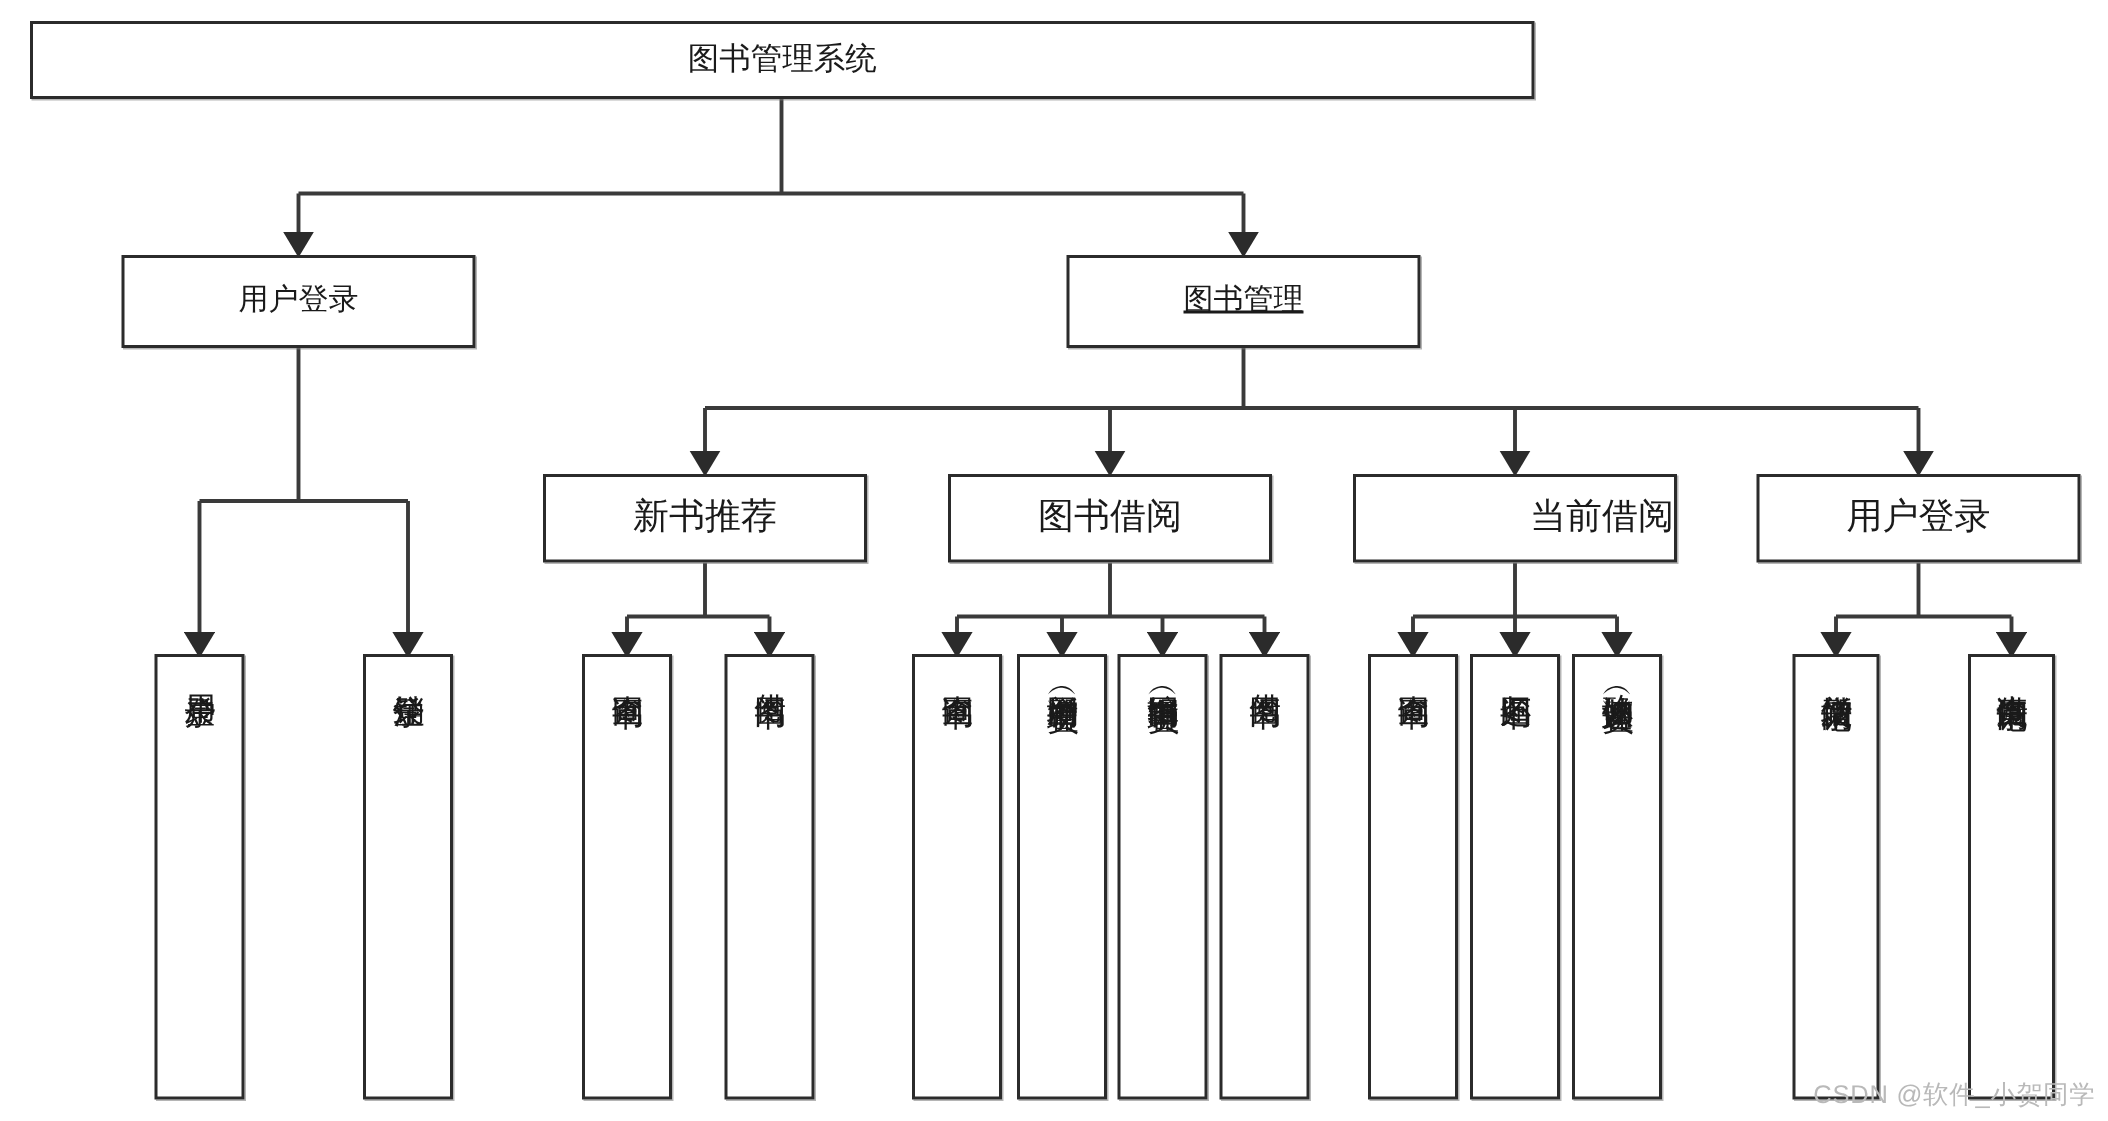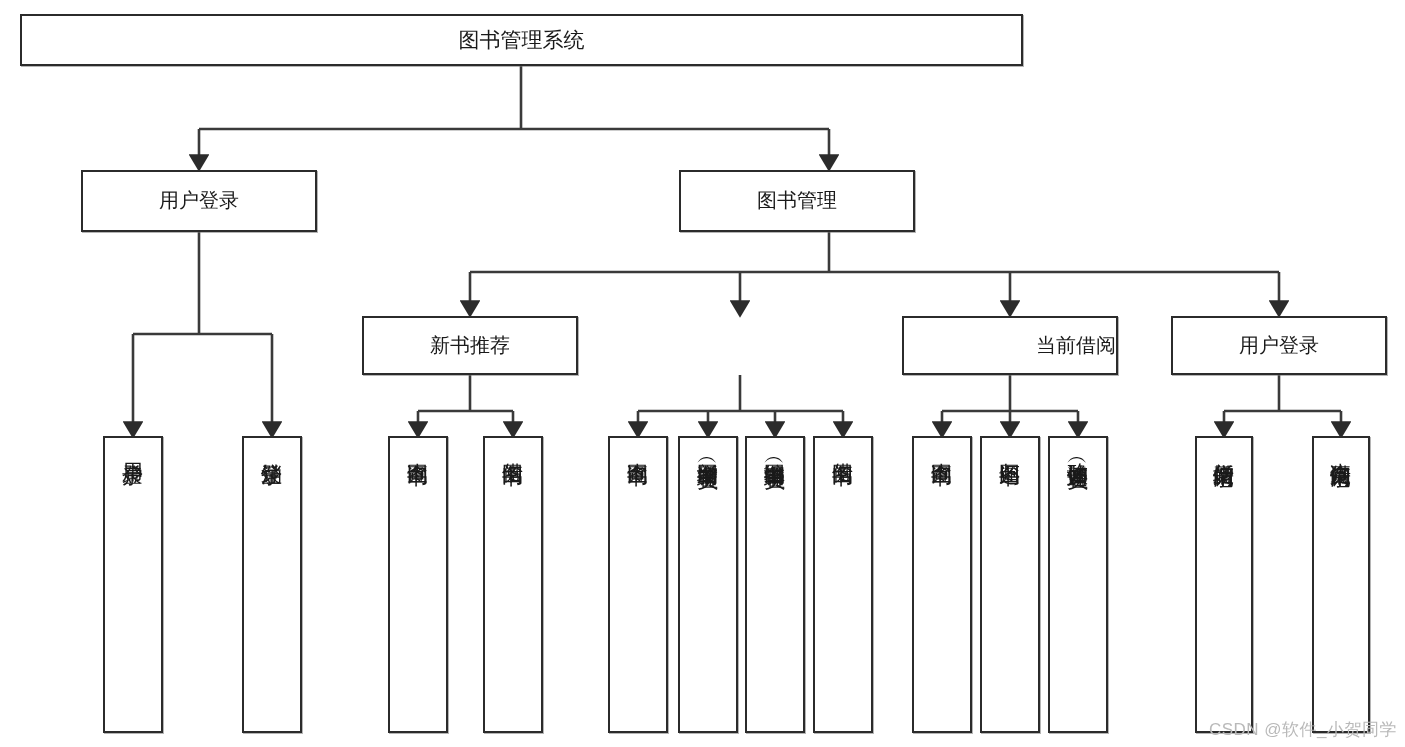--- a/index.html
+++ b/index.html
@@ -38,21 +38,21 @@
     box-shadow: 1px 1px 0 rgba(120,120,120,0.55);
   }
   .node .label {
     display: block;
     text-align: center;
     line-height: 1.18;
     white-space: nowrap;
   }
   .node.root .label { font-size: 21px; }
   .node.level2 .label { font-size: 20px; }
-  .node.level3 .label { font-size: 20px; }
+  .node.level3 .label { font-size: 24px; }
 
   .node.leaf {
     align-items: flex-start;
     padding-top: 8px;
   }
   .node.leaf .label {
     writing-mode: vertical-rl;
     text-orientation: upright;
     font-size: 21px;
     letter-spacing: 1px;
@@ -126,27 +126,30 @@
     </g>
   </svg>
 
   <div class="node root" style="left:20px; top:14px; width:1003px; height:52px;">
     <span class="label">图书管理系统</span>
   </div>
 
   <div class="node level2" style="left:81px; top:170px; width:236px; height:62px;">
     <span class="label">用户登录</span>
   </div>
-  <div class="node level2" style="left:679px; top:170px; width:236px; height:62px;">
+  <div class="node level2" style="left:711px; top:170px; width:236px; height:62px;text-decoration:underline;">
     <span class="label">图书管理</span>
   </div>
 
   <div class="node level3" style="left:362px; top:316px; width:216px; height:59px;">
     <span class="label">新书推荐</span>
   </div>
+  <div class="node level3" style="left:632px; top:316px; width:216px; height:59px;">
+    <span class="label">图书借阅</span>
+  </div>
   <div class="node level3" style="left:902px; top:316px; width:216px; height:59px;justify-content:flex-end;">
     <span class="label">当前借阅</span>
   </div>
   <div class="node level3" style="left:1171px; top:316px; width:216px; height:59px;">
     <span class="label">用户登录</span>
   </div>
 
   <div class="node leaf" style="left:103px; top:436px; width:60px; height:297px;">
     <span class="label">用户登录</span>
   </div>

